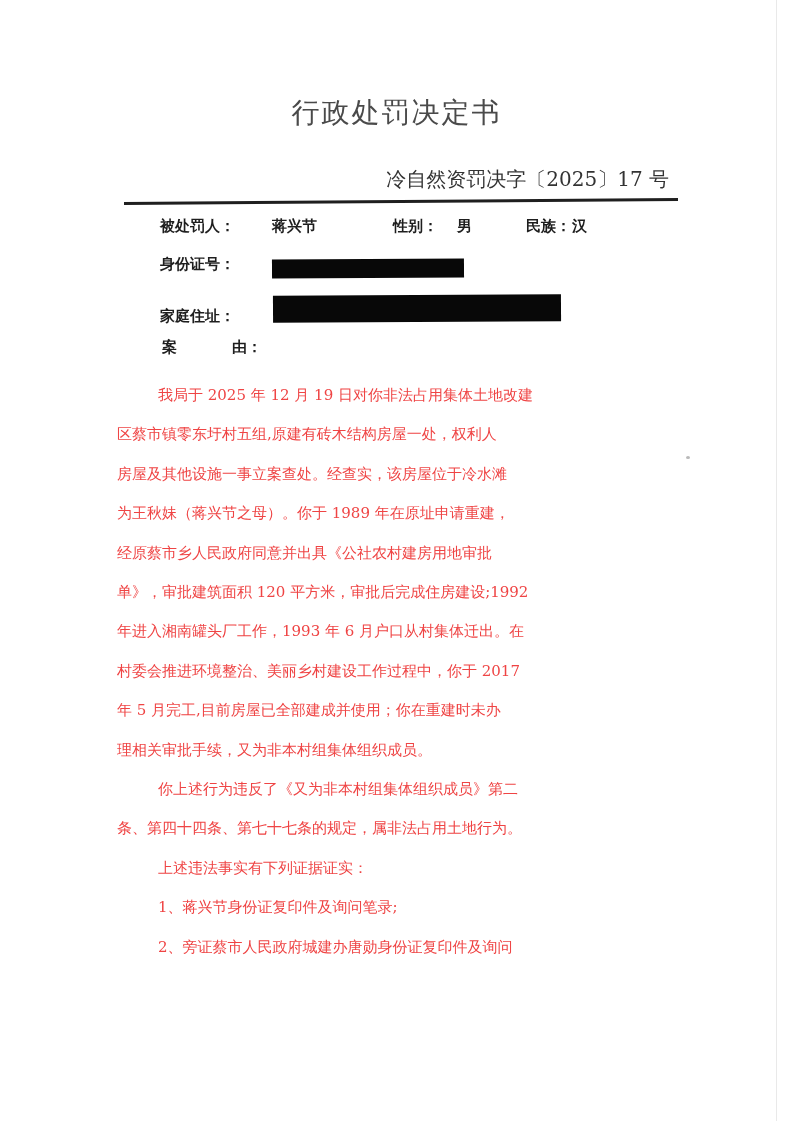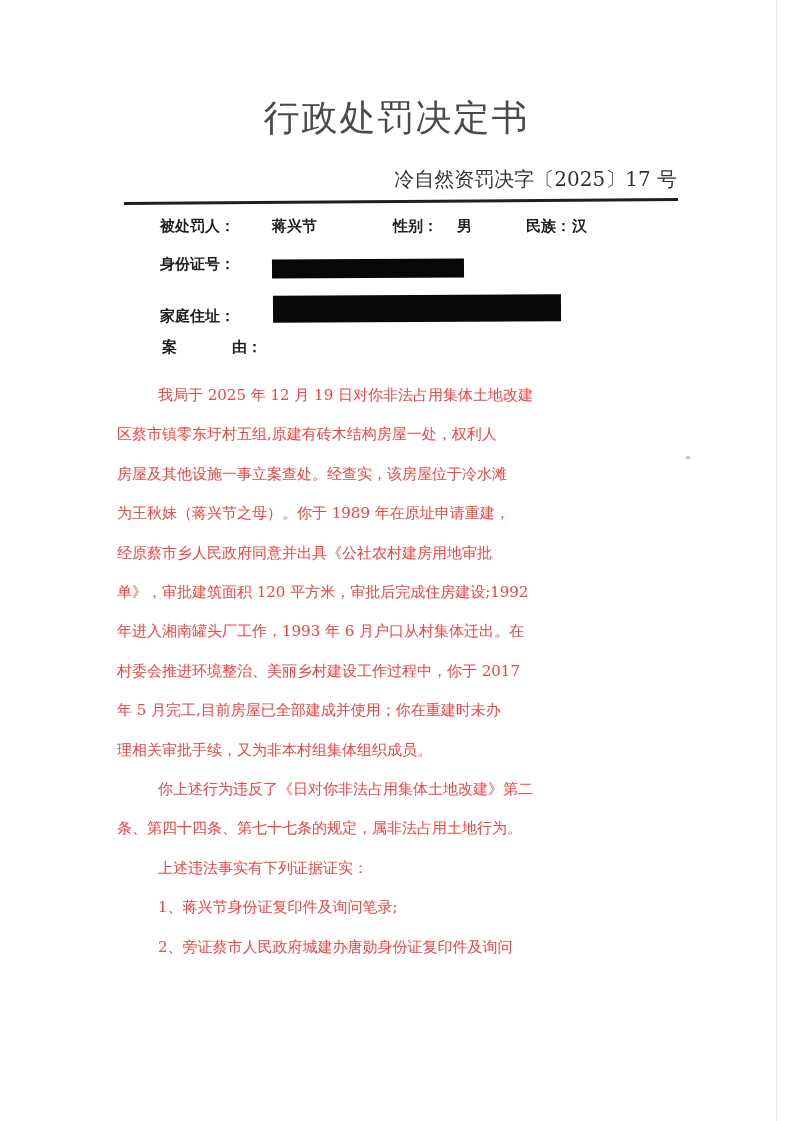--- a/index.html
+++ b/index.html
@@ -13,28 +13,28 @@
     font-family: "DejaVu Serif", "Liberation Serif", serif;
     color: #2f2f2f;
   }
   .title {
     position: absolute;
     top: 98px; left: 0; width: 793px;
     margin: 0;
     text-align: center;
     font-family: "DejaVu Sans", "Liberation Sans", sans-serif;
     font-weight: 500;
-    font-size: 36px;
+    font-size: 28px;
     line-height: 1.1;
     letter-spacing: 2px;
     color: #4a4a4a;
   }
   .doc-number {
     position: absolute;
-    top: 167px; right: 116px;
+    top: 167px; right: 124px;
     font-size: 20px;
     line-height: 1.2;
     color: #333333;
     white-space: nowrap;
   }
   .rule {
     position: absolute;
     top: 200px; left: 124px;
     width: 554px; height: 3px;
     background: #1f1f1f;
@@ -111,21 +111,21 @@
     <div class="bline indent">我局于 2025 年 12 月 19 日对你非法占用集体土地改建</div>
     <div class="bline">区蔡市镇零东圩村五组,原建有砖木结构房屋一处，权利人</div>
     <div class="bline">房屋及其他设施一事立案查处。经查实，该房屋位于冷水滩</div>
     <div class="bline">为王秋妹（蒋兴节之母）。你于 1989 年在原址申请重建，</div>
     <div class="bline">经原蔡市乡人民政府同意并出具《公社农村建房用地审批</div>
     <div class="bline">单》，审批建筑面积 120 平方米，审批后完成住房建设;1992</div>
     <div class="bline">年进入湘南罐头厂工作，1993 年 6 月户口从村集体迁出。在</div>
     <div class="bline">村委会推进环境整治、美丽乡村建设工作过程中，你于 2017</div>
     <div class="bline">年 5 月完工,目前房屋已全部建成并使用；你在重建时未办</div>
     <div class="bline">理相关审批手续，又为非本村组集体组织成员。</div>
-    <div class="bline indent">你上述行为违反了《日对你非法占用集体土地改建》第二</div>
+    <div class="bline indent">你上述行为违反了《又为非本村组集体组织成员》第二</div>
     <div class="bline">条、第四十四条、第七十七条的规定，属非法占用土地行为。</div>
     <div class="bline indent">上述违法事实有下列证据证实：</div>
     <div class="bline indent">1、蒋兴节身份证复印件及询问笔录;</div>
     <div class="bline indent">2、旁证蔡市人民政府城建办唐勋身份证复印件及询问</div>
   </div>
 
   <div class="scan-speck"></div>
   <div class="scan-edge"></div>
 
 </div>

